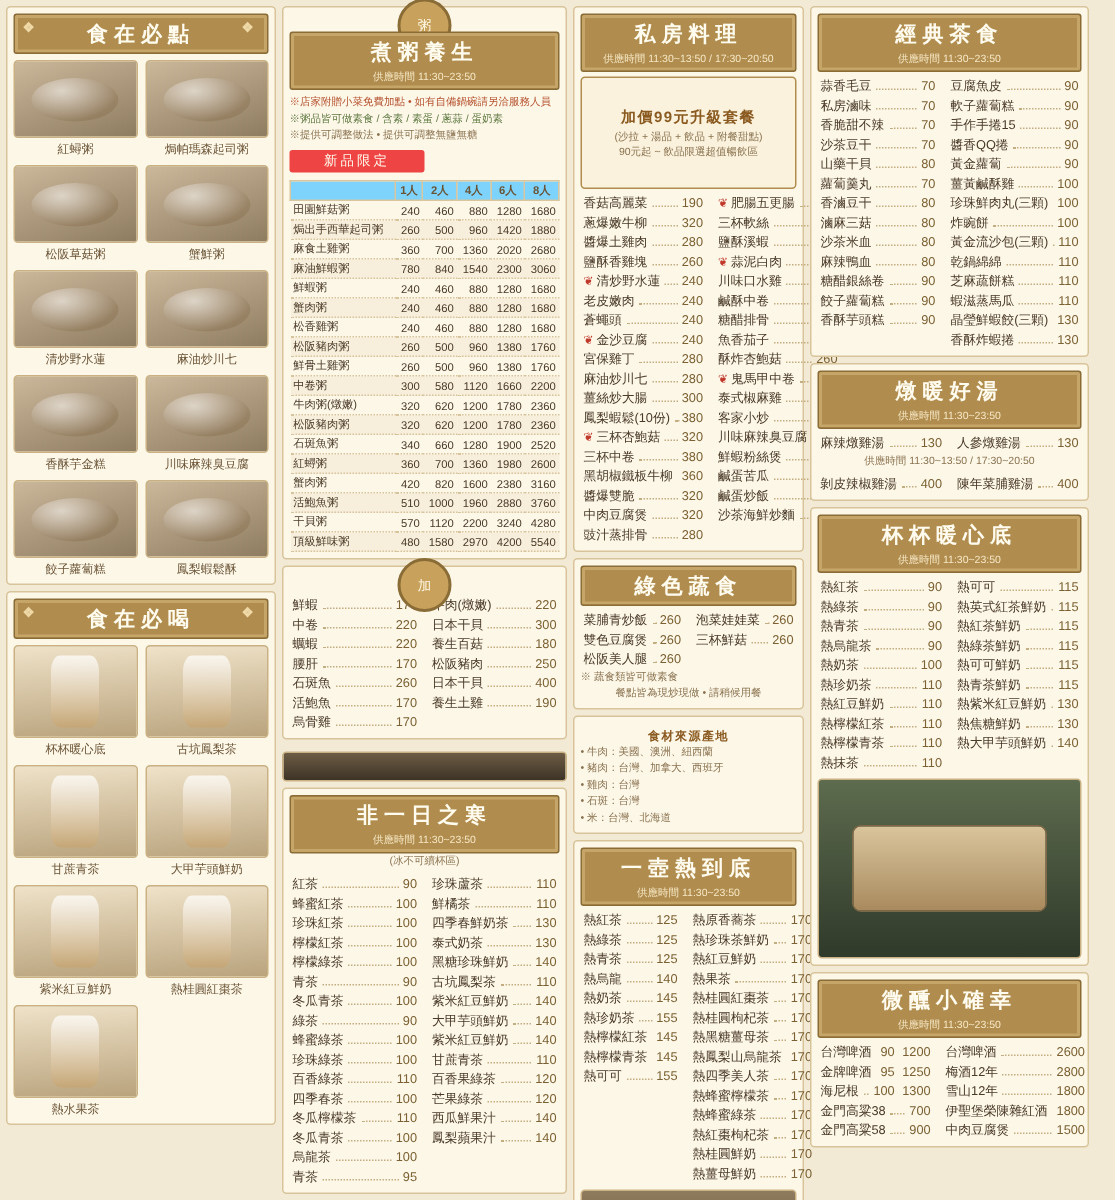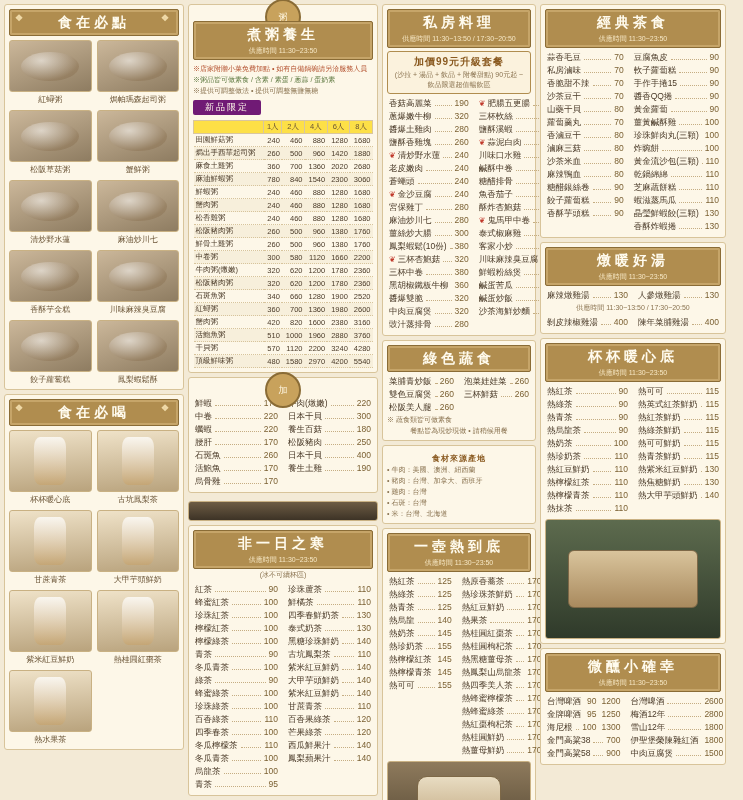--- a/index.html
+++ b/index.html
@@ -79,38 +79,38 @@
   }
   .mrow .nm { white-space:nowrap; }
   .mrow .dots { flex:1; border-bottom:1px dotted #c5ad82; margin:0 3px 2px; }
   .mrow .pr { font-variant-numeric:tabular-nums; color:#7b6133; }
   .mrow.hot .nm::before { content:"\2766"; color:#c0392b; font-size:8px; margin-right:2px; }
 
   .two { display:flex; gap:6px; }
   .two > div { flex:1; }
 
   .subhead {
-    display:inline-block; background:#701a75; color:#fff9ea;
-    font-size:9px; padding:1px 12px; border-radius:2px; margin:4px 0 2px;
+    display:inline-block; background:#ef4444; color:#fff9ea;
+    font-size:9px; padding:1px 23px; border-radius:2px; margin:4px 0 2px;
     letter-spacing:2px;
   }
   .note { font-size:7px; color:#8a7350; line-height:11px; }
   .note .g { color:#5f7a42; }
   .note .r { color:#b4512e; }
 
   
   .ptable { width:100%; border-collapse:collapse; font-size:7.5px; margin-top:3px; }
-  .ptable th { background:#fde047; color:#6a5436; font-weight:normal; padding:1px 2px; border:1px solid #d9c69e; }
+  .ptable th { background:#7dd3fc; color:#6a5436; font-weight:bold; padding:1px 2px; border:1px solid #d9c69e; }
   .ptable td { padding:1px 2px; border-bottom:1px dotted #d7c49c; text-align:right; font-variant-numeric:tabular-nums; }
   .ptable td:first-child { text-align:left; white-space:nowrap; }
   .ptable tr:nth-child(even) td { background:#f7efdb; }
 
   
   .promo {
-    border:1px solid #b08d4f; border-radius:3px; padding:3px;
+    border:1px solid #b08d4f; border-radius:3px; padding:19px;
     background:#fbf2dd; margin-top:3px;
   }
   .promo .t { text-align:center; font-size:10px; font-weight:bold; color:#8a5a20; letter-spacing:1px; }
   .promo .s { text-align:center; font-size:7px; color:#8a7350; margin-top:1px; }
 
   .hero {
     width:100%; height:118px; border-radius:3px; overflow:hidden;
     border:1px solid #c9b183; margin-top:4px;
     background:linear-gradient(180deg,#6d5c44,#3d3326);
     position:relative;

